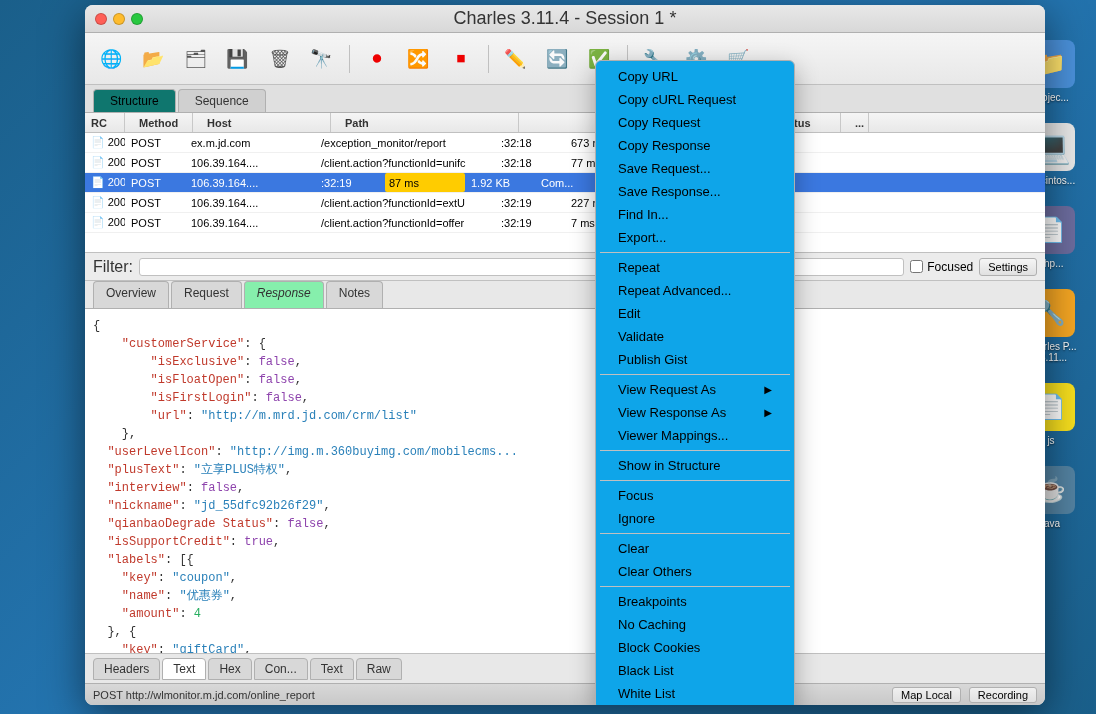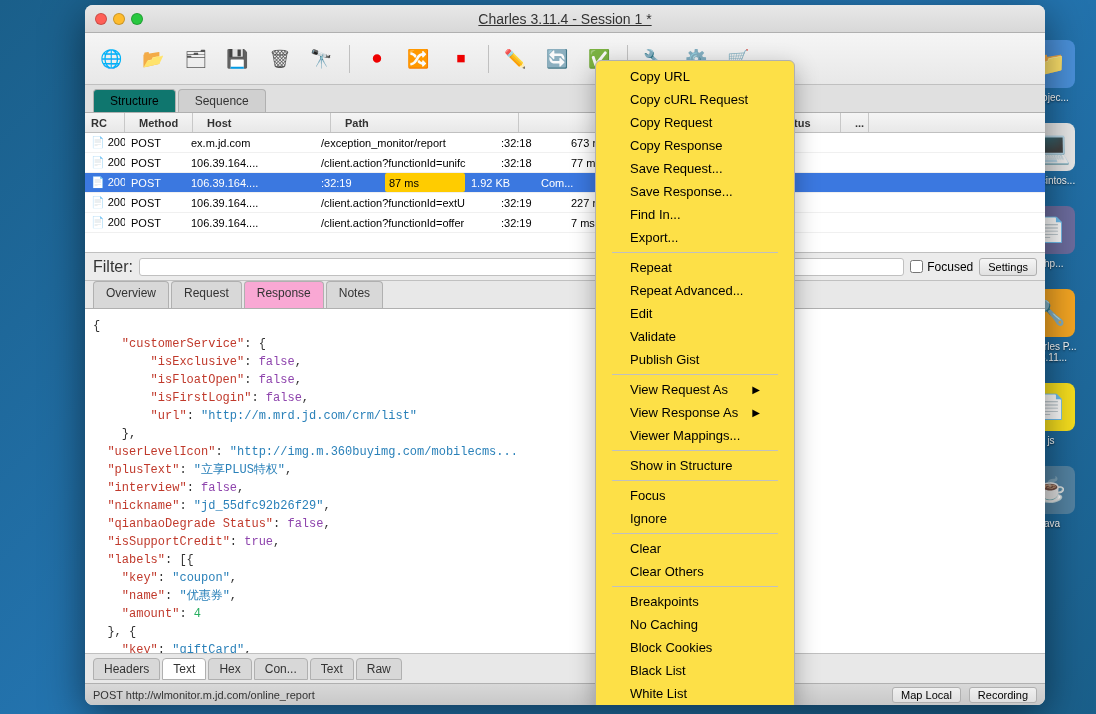--- a/index.html
+++ b/index.html
@@ -99,24 +99,23 @@
     }
 
     .control-close { background: #ff5f57; }
     .control-minimize { background: #febc2e; }
     .control-maximize { background: #28c840; }
 
     .title-text {
       position: absolute;
       left: 50%;
       transform: translateX(-50%);
-      font-size: 14px;
+      font-size: 18px;
       color: #333;
       font-weight: 500;
-      text-decoration: underline;
     }
 
     
     .toolbar {
       height: 52px;
       background: linear-gradient(to bottom, #f5f5f5, #e8e8e8);
       border-bottom: 1px solid #c0c0c0;
       display: flex;
       align-items: center;
       padding: 0 8px;
@@ -314,21 +313,22 @@
       border: 1px solid #b0b0b0;
       border-bottom: none;
       border-radius: 4px 4px 0 0;
       cursor: pointer;
       font-size: 12px;
       color: #333;
       margin-right: 2px;
     }
 
     .detail-tab.active {
-      background: #f9a8d4;
+      background: #86efac;
+      font-style: italic;
     }
 
     
     .json-content {
       flex: 1;
       padding: 8px;
       font-family: 'Courier New', Courier, monospace;
       font-size: 12px;
       overflow: hidden;
       line-height: 1.5;
@@ -391,25 +391,25 @@
       background: linear-gradient(to bottom, #f0f0f0, #e0e0e0);
       cursor: pointer;
     }
 
     
     .context-menu {
       position: absolute;
       top: 55px;
       left: 510px;
       width: 200px;
-      background: #fde047;
+      background: #0ea5e9;
       border: 1px solid #b0b0b0;
       border-radius: 6px;
       box-shadow: 0 8px 25px rgba(0,0,0,0.3);
-      padding: 4px 16px;
+      padding: 4px 4px;
       z-index: 1000;
     }
 
     .menu-item {
       padding: 4px 18px;
       font-size: 13px;
       color: #000;
       cursor: pointer;
       display: flex;
       align-items: center;

